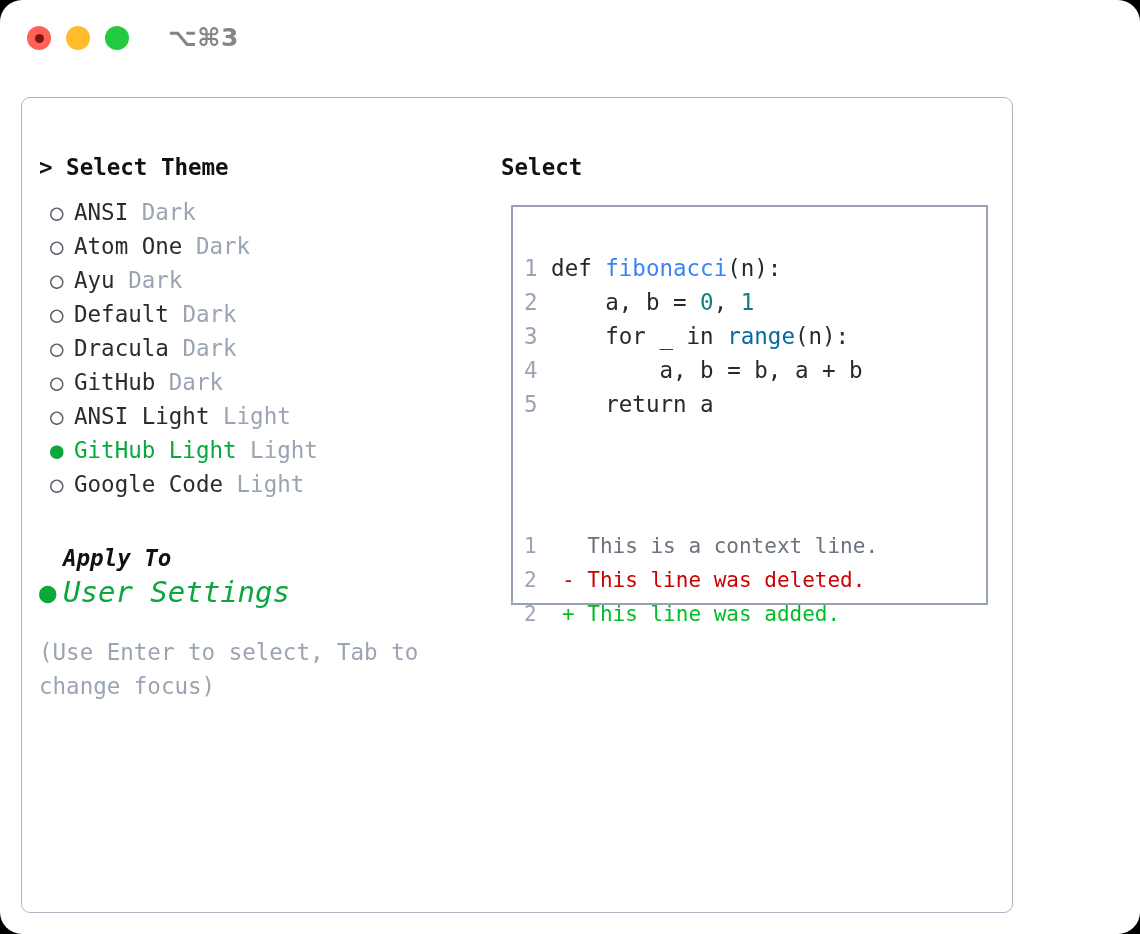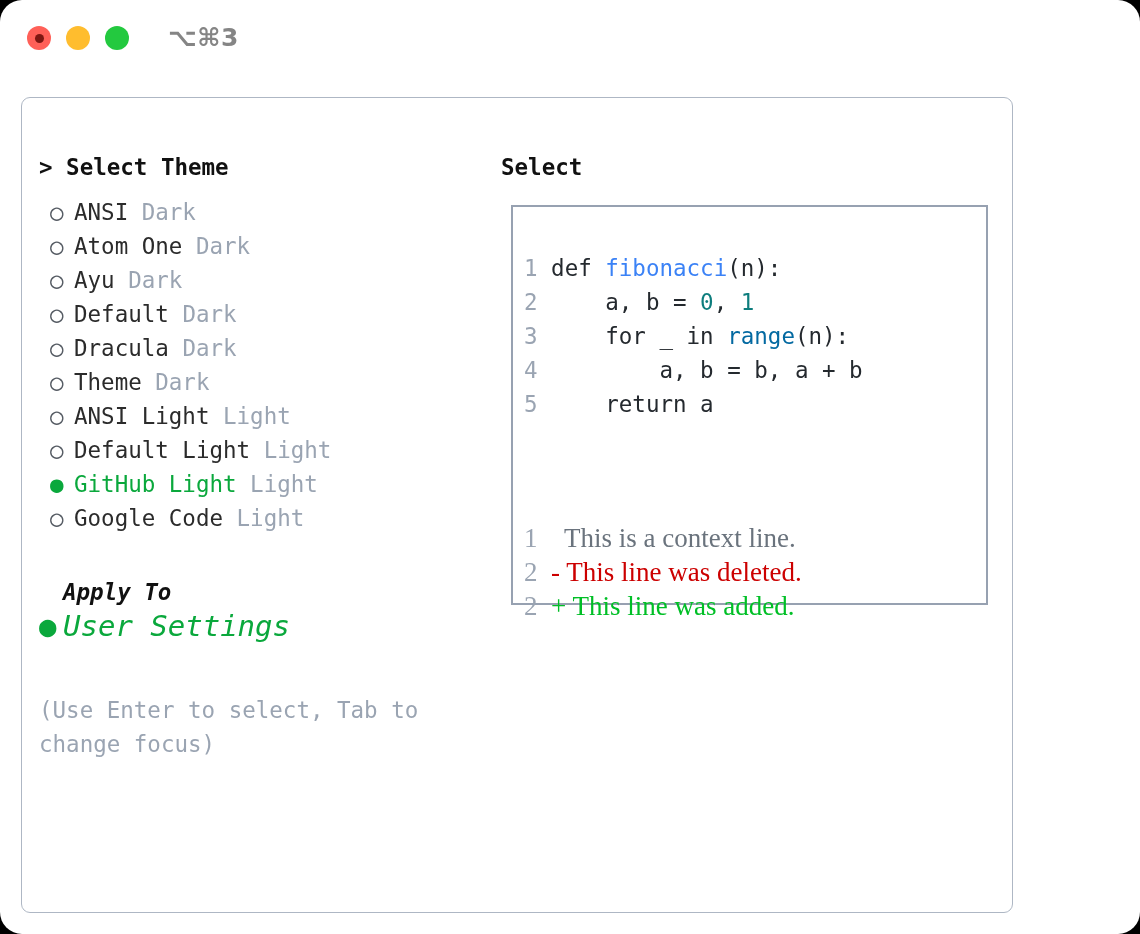--- a/index.html
+++ b/index.html
@@ -150,21 +150,21 @@
     line-height: 34px;
     font-size: 29px;
     white-space: pre;
     color: #2b2b2b;
   }
   .apply-row.selected .bullet,
   .apply-row.selected .apply-label { color: #0aa83c; }
 
   
   .hint {
-    margin-top: 50px;
+    margin-top: 26px;
     font-size: 22.5px;
     line-height: 34px;
     color: #9aa4b2;
     width: 404px;
     white-space: pre-wrap;
   }
 
   
   .preview-box {
     position: absolute;
@@ -185,25 +185,24 @@
   }
   .ln {
     color: #9aa4b2;
   }
   .tok-fn   { color: #3b82f6; }
   .tok-num  { color: #0d7d7d; }
   .tok-call { color: #0369a1; }
 
   .diff {
     position: absolute;
-    left: 11px; top: 314px;
-    font-size: 27px;
-    line-height: 34px;
-    white-space: pre;
-    font-family: Liberation Serif, serif;
+    left: 11px; top: 322px;
+    font-size: 21px;
+    line-height: 34px;
+    white-space: pre;
   }
   .d-ctx { color: #6a737d; }
   .d-del { color: #cc0000; }
   .d-add { color: #00bf26; }
 </style>
 </head>
 <body>
 
 <div class="window">
 
@@ -221,23 +220,22 @@
     <div class="col-left">
 
       <div class="section-head caret mono">Select Theme</div>
 
       <ul class="theme-list" id="theme-list">
           <li class="theme-row mono"><span class="bullet">○</span><span class="theme-name">ANSI </span><span class="theme-kind">Dark</span></li>
           <li class="theme-row mono"><span class="bullet">○</span><span class="theme-name">Atom One </span><span class="theme-kind">Dark</span></li>
           <li class="theme-row mono"><span class="bullet">○</span><span class="theme-name">Ayu </span><span class="theme-kind">Dark</span></li>
           <li class="theme-row mono"><span class="bullet">○</span><span class="theme-name">Default </span><span class="theme-kind">Dark</span></li>
           <li class="theme-row mono"><span class="bullet">○</span><span class="theme-name">Dracula </span><span class="theme-kind">Dark</span></li>
-          <li class="theme-row mono"><span class="bullet">○</span><span class="theme-name">Theme </span><span class="theme-kind">Dark</span></li>
+          <li class="theme-row mono"><span class="bullet">○</span><span class="theme-name">GitHub </span><span class="theme-kind">Dark</span></li>
           <li class="theme-row mono"><span class="bullet">○</span><span class="theme-name">ANSI Light </span><span class="theme-kind">Light</span></li>
-          <li class="theme-row mono"><span class="bullet">○</span><span class="theme-name">Default Light </span><span class="theme-kind">Light</span></li>
           <li class="theme-row mono selected"><span class="bullet">●</span><span class="theme-name">GitHub Light </span><span class="theme-kind">Light</span></li>
           <li class="theme-row mono"><span class="bullet">○</span><span class="theme-name">Google Code </span><span class="theme-kind">Light</span></li>
         </ul>
 
       <div class="apply-block">
         <div class="apply-head mono">Apply To</div>
         <div id="apply-list">
             <div class="apply-row mono selected"><span class="bullet">●</span><span class="apply-label">User Settings</span></div>
           </div>
       </div>

